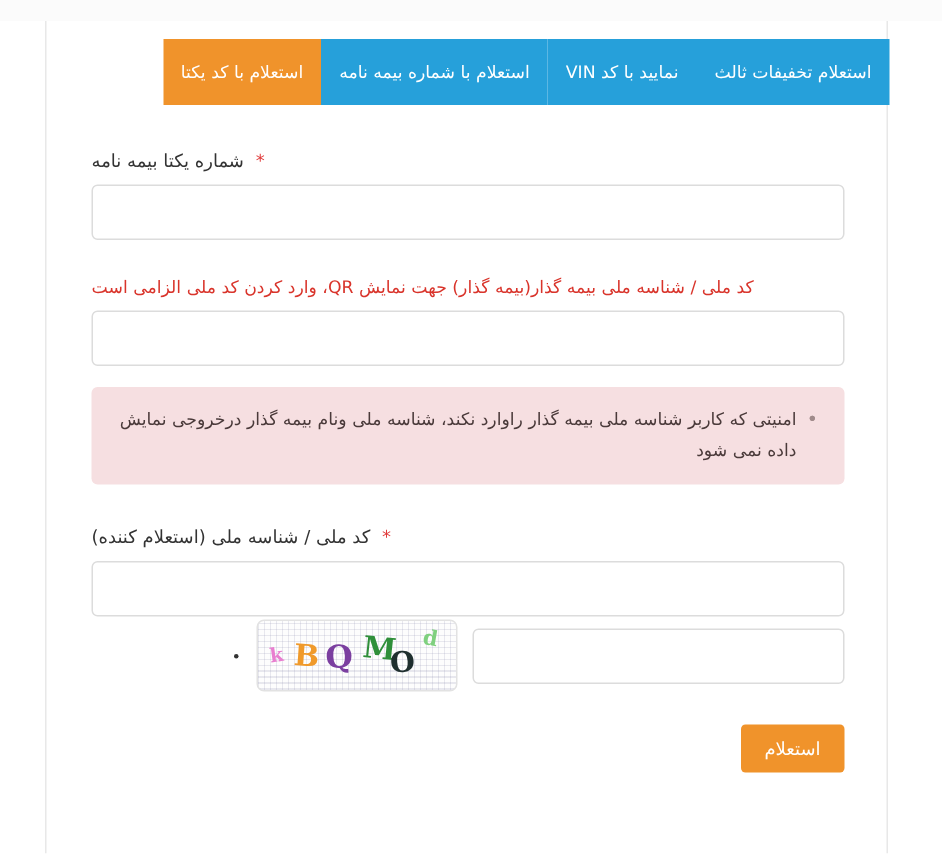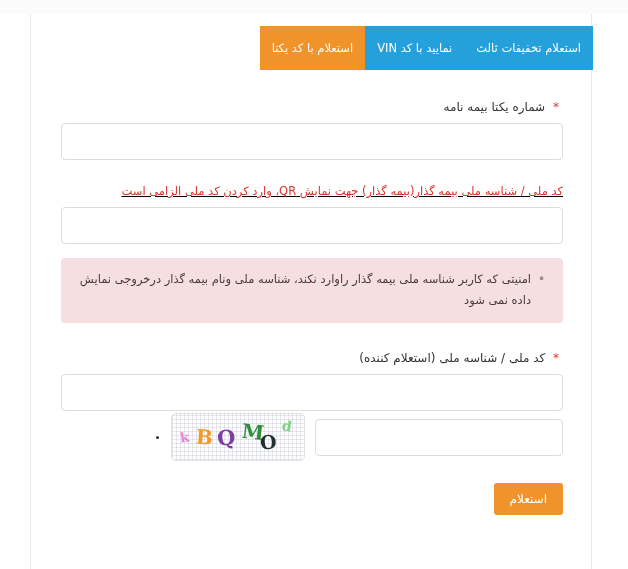--- a/index.html
+++ b/index.html
@@ -74,21 +74,21 @@
     width: 562px;
   }
 
   .field-row {
     padding: 0 30px 0 30px;
   }
 
   .field-label {
     font-size: 12px;
     color: #333333;
-    text-align: right;
+    text-align: left;
     margin-bottom: 7px;
     line-height: 18px;
     direction: rtl;
   }
   .field-label .req {
     color: #e03a3a;
     font-size: 12px;
     margin-left: 4px;
     margin-right: 4px;
   }
@@ -217,36 +217,39 @@
 
 <div class="panel">
 
   <div class="tabs">
     <div class="tab">
       <span>استعلام تخفیفات ثالث</span>
     </div>
     <div class="tab">
       <span>نمایید با کد VIN</span>
     </div>
+    <div class="tab">
+      <span>استعلام با شماره بیمه نامه</span>
+    </div>
     <div class="tab active">
       <span>استعلام با کد یکتا</span>
     </div>
   </div>
 
   <div class="form-area">
 
     <div class="field-row" style="margin-top:14px;">
       <div class="field-label">
         <span class="req">*</span>
         <span>شماره یکتا بیمه نامه</span>
       </div>
       <input class="text-input" type="text" value="" style="">
     </div>
 
-    <div class="field-row" style="margin-top:22px;text-decoration:underline;">
+    <div class="field-row" style="margin-top:22px;">
       <div class="field-label red">کد ملی / شناسه ملی بیمه گذار(بیمه گذار) جهت نمایش QR، وارد کردن کد ملی الزامی است</div>
       <input class="text-input" type="text" value="" style="">
     </div>
 
     <div class="alert-box">
       <ul class="alert-list">
         <li>
           <span class="bullet">•</span>
         </li>
         <li>

